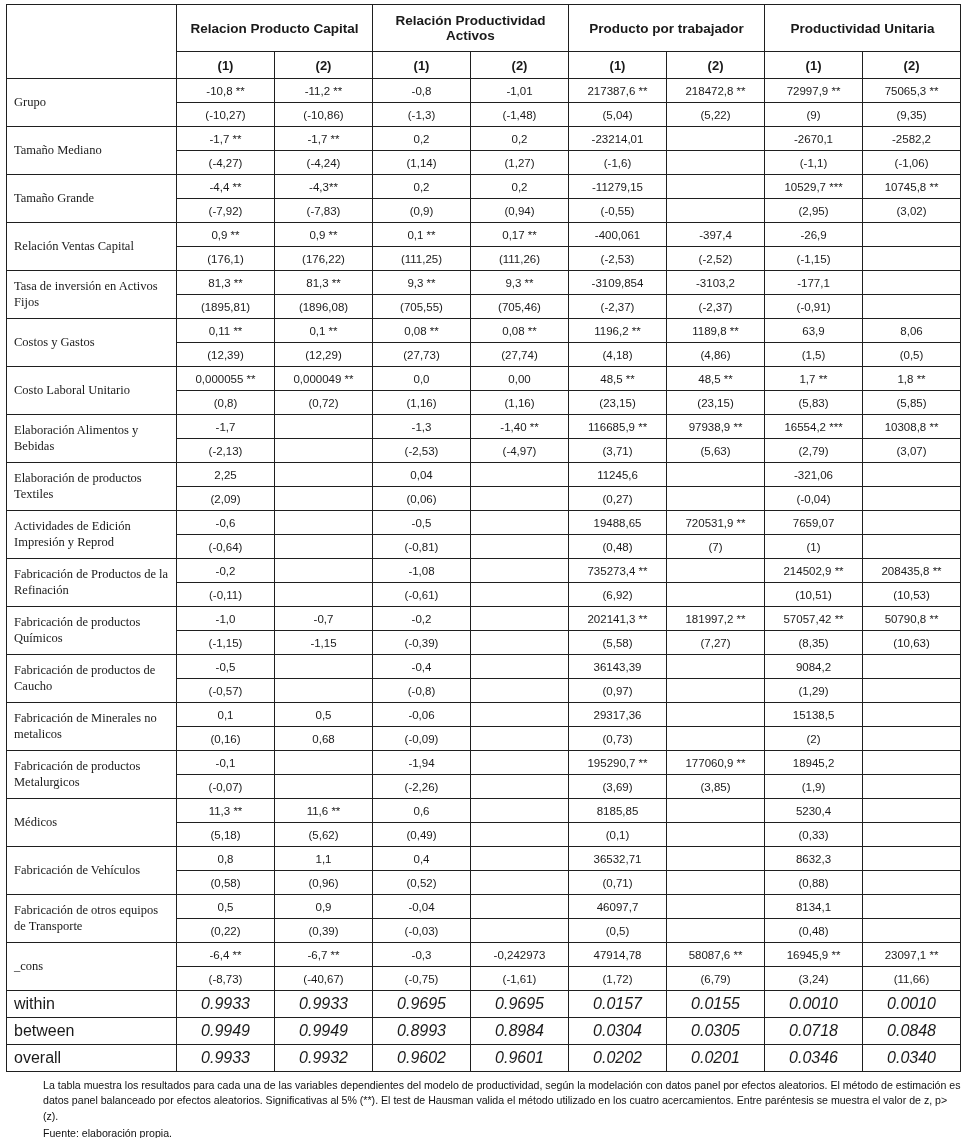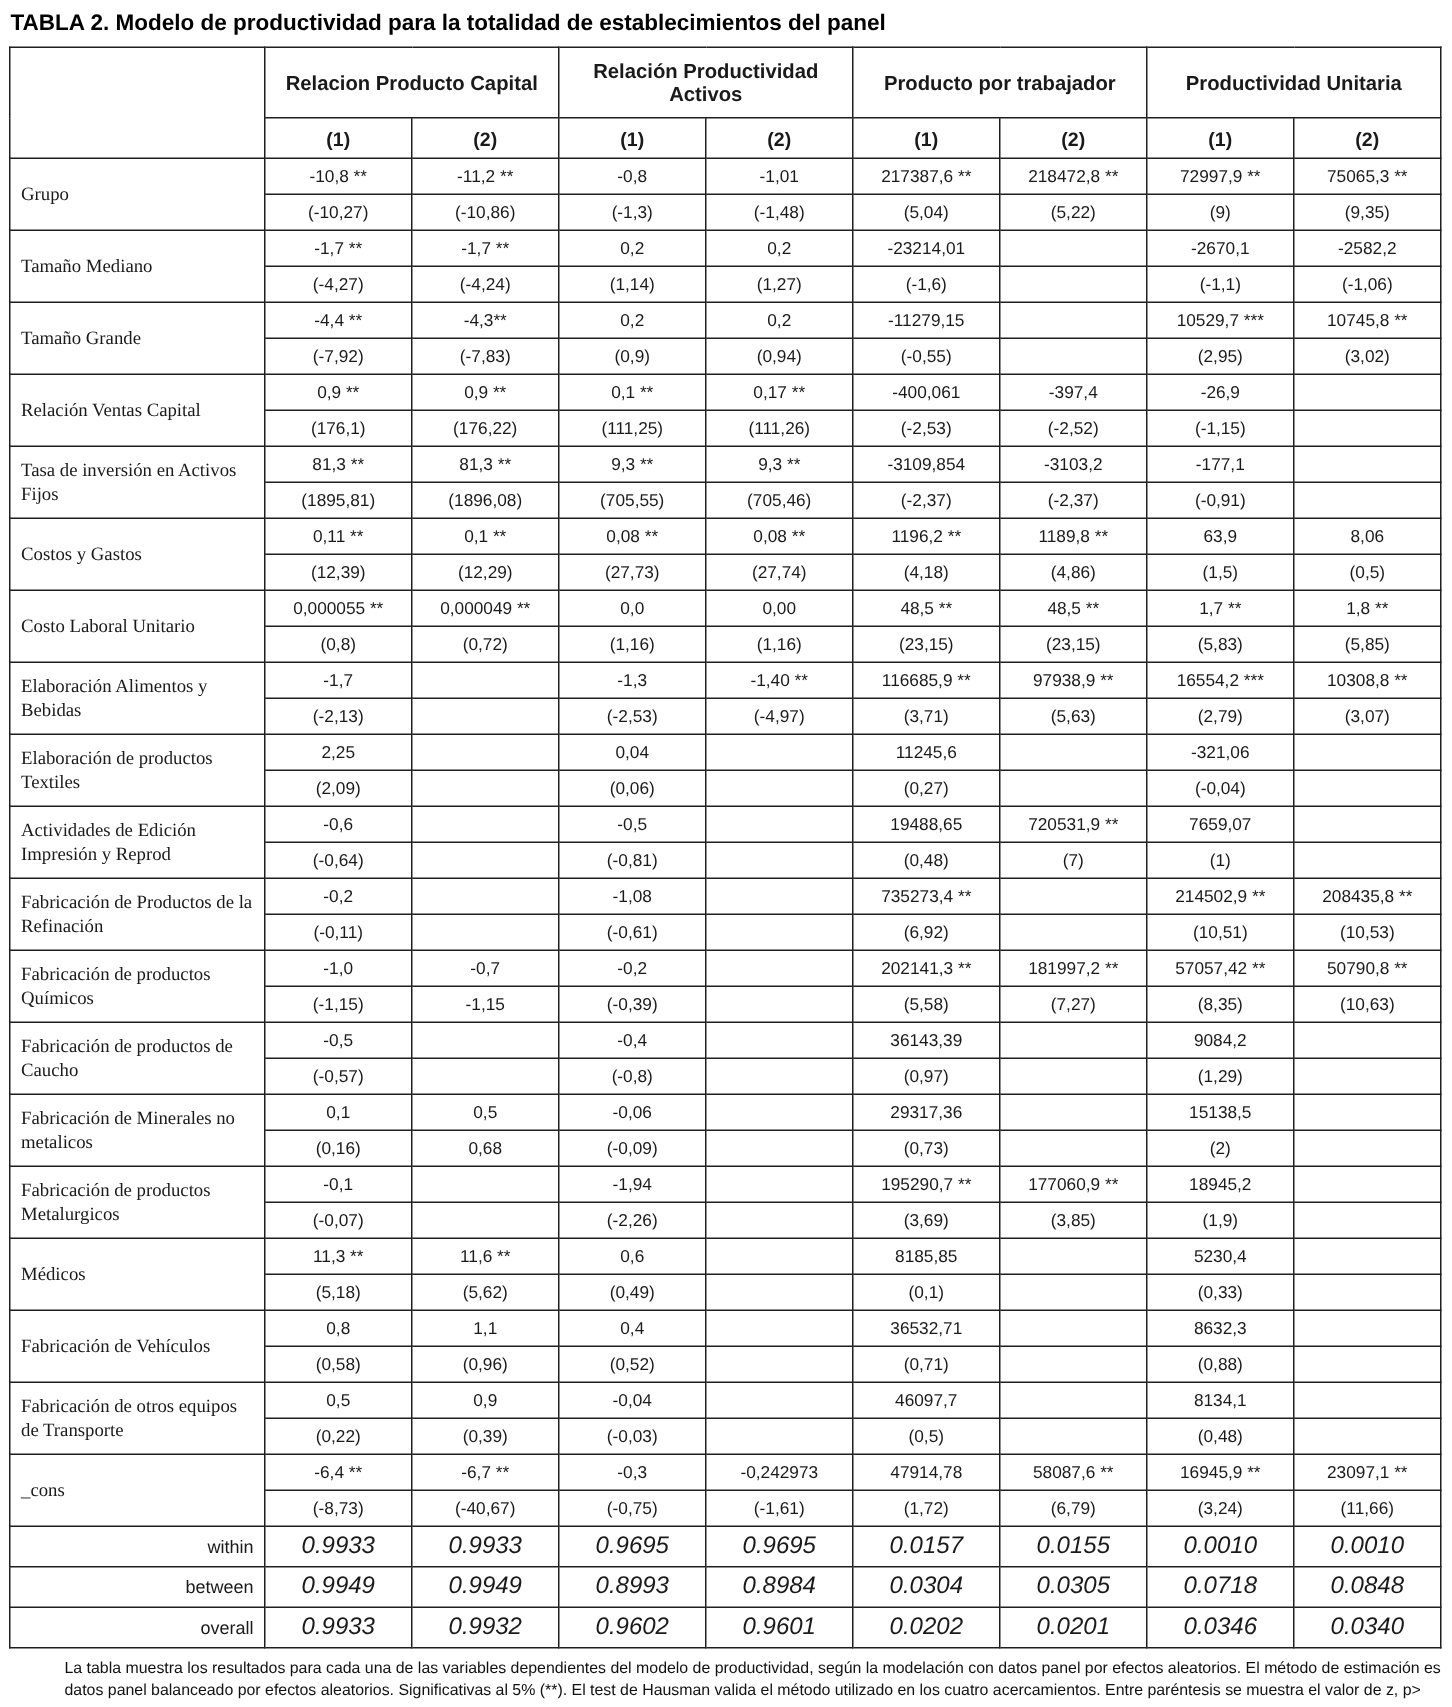--- a/index.html
+++ b/index.html
@@ -6,32 +6,31 @@
   body{width:968px;font-family:"Liberation Sans",sans-serif;color:#1a1a1a;}
   .page{padding:4px 7px 10px 6px;}
   .title{font-size:15px;font-weight:bold;color:#000;margin:3px 0 7px 1px;letter-spacing:0;}
   table.results{border-collapse:collapse;width:954px;table-layout:fixed;}
   table.results th,table.results td{border:1px solid #1f1f1f;overflow:hidden;}
   thead th.group{font-size:13.5px;font-weight:bold;text-align:center;padding:3px 4px;height:40px;vertical-align:middle;}
   thead th.spec{font-size:13px;font-weight:bold;text-align:center;height:24px;padding:1px 2px;}
   th.corner{background:#fff;}
   td.var-label{font-size:12.5px;text-align:left;padding:2px 7px;vertical-align:middle;line-height:1.25;font-family:Liberation Serif, serif;}
   td.num{font-size:11.5px;text-align:center;padding:1px 3px;height:21px;white-space:nowrap;}
-  td.sum-label{font-size:12px;text-align:right;padding:2px 7px;height:22px;}
+  td.sum-label{font-size:16px;text-align:left;padding:2px 7px;height:22px;}
   td.sum{font-size:16px;font-style:italic;}
   .footnote{font-size:10.6px;line-height:1.45;color:#111;margin-top:6px;font-weight:bold;font-weight:600;}
   .footnote p{margin:0 0 2px 1px;font-weight:normal;}
   .footnote .note{font-weight:500;margin-left:37px;}
 </style>
 </head>
 <body>
 
 <div class="page">
 
-  <div class="title">TABLA 2. Modelo de productividad para la totalidad de establecimientos del panel</div>
 
   <table class="results">
     <colgroup>
       <col style="width:170px">
       <col style="width:98px">
         <col style="width:98px">
       <col style="width:98px">
         <col style="width:98px">
       <col style="width:98px">
         <col style="width:98px">

